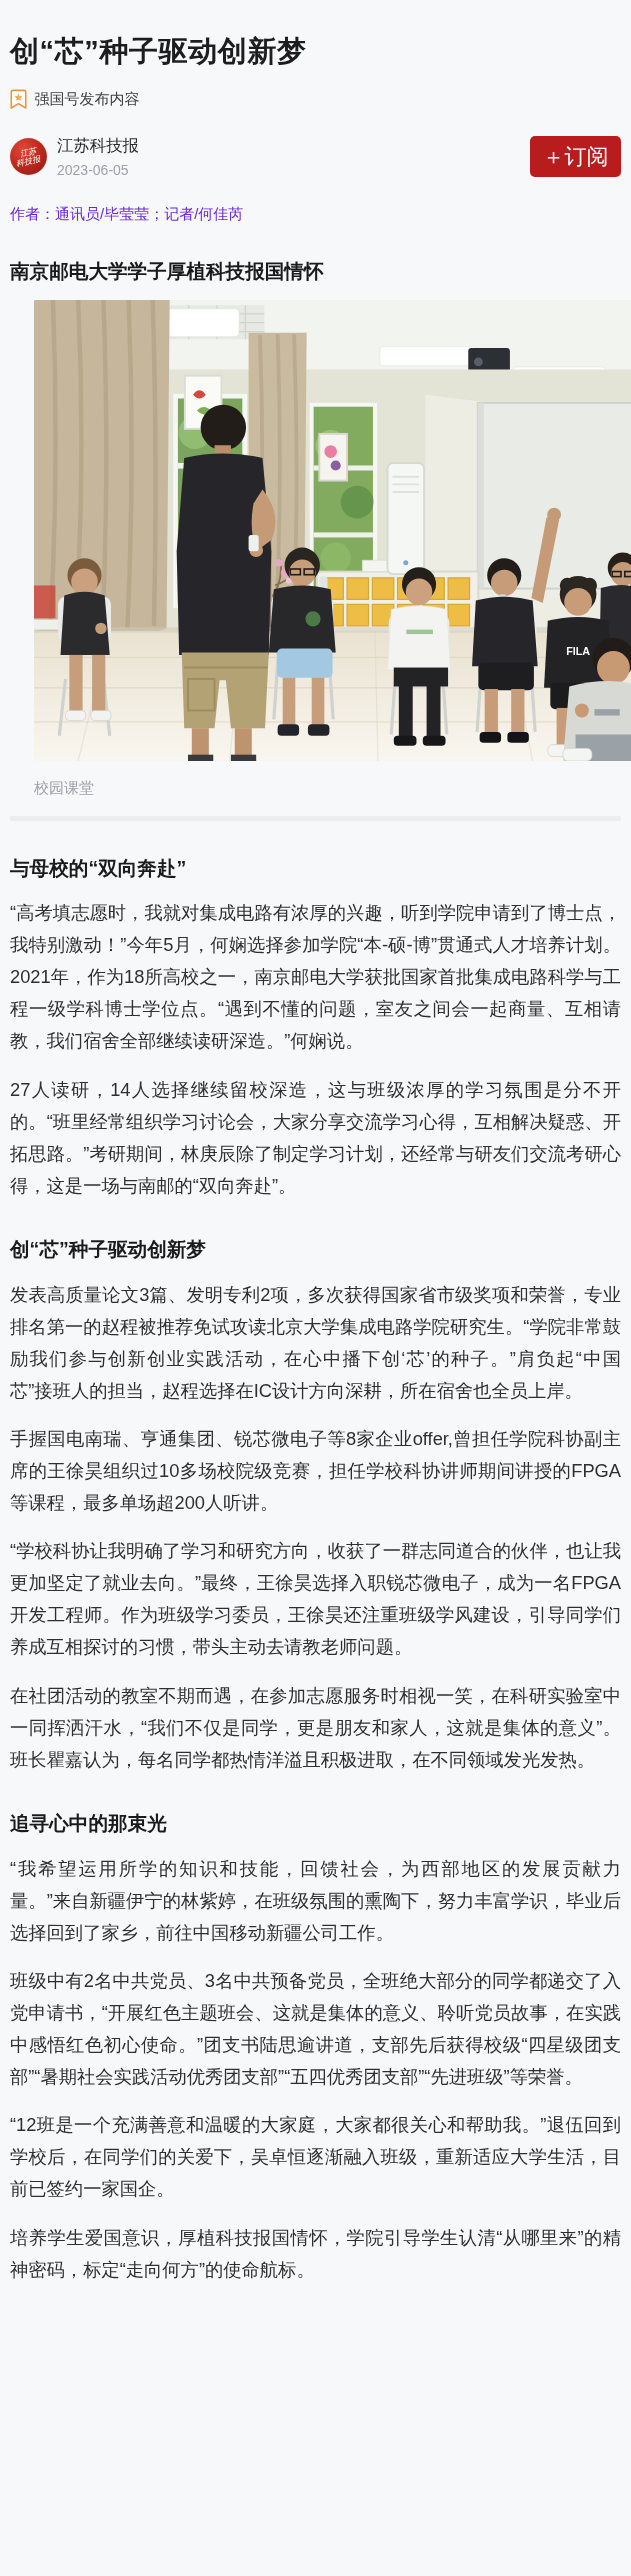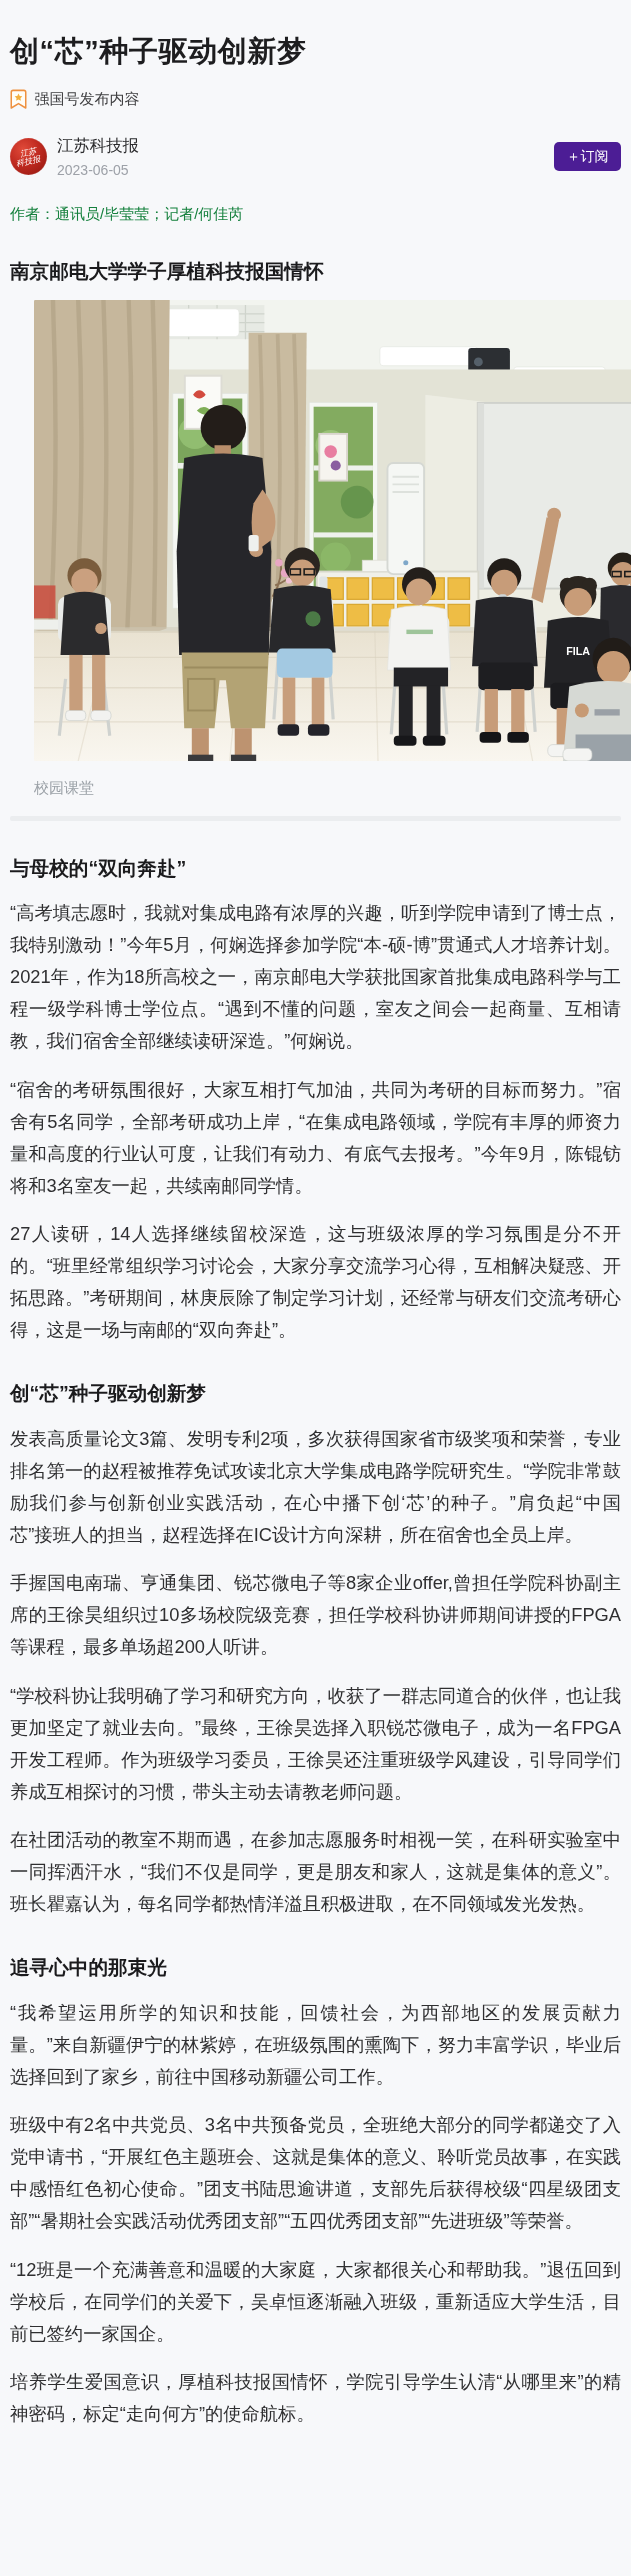--- a/index.html
+++ b/index.html
@@ -25,25 +25,25 @@
   }
   .avatar span {
     color:#fff; font-size:8.2px; line-height:8.8px; font-style:italic;
     transform:rotate(-12deg); font-family:"DejaVu Serif",serif; white-space:nowrap;
   }
   .pub-meta { margin-left:10px; flex:1 1 auto; }
   .pub-name { font-size:16.4px; color:#2a2a2c; }
   .pub-date { font-size:14px; color:#9da1a8; margin-top:5px; }
   .subscribe-btn {
     flex:0 0 auto; border:none; cursor:pointer;
-    background:#4c1d95; color:#ffffff; font-size:14px;
+    background:#b91c1c; color:#ffffff; font-size:22px;
     padding:5.7px 12.6px; border-radius:5px;
     font-family:inherit;
   }
-  .byline { margin-top:26.5px; font-size:15px; color:#15803d; }
+  .byline { margin-top:26.5px; font-size:15px; color:#6d28d9; }
   .section-heading {
     margin:35px 0 0; font-size:19.6px; font-weight:700; color:#1b1b1d; line-height:1.3;
   }
   .body-para {
     margin:16.4px 0 0; font-size:18.3px; line-height:32px; color:#2f2f31;
     text-align:justify; word-break:break-all;
   }
   figure.photo-block { margin:16.4px 0 0;padding-left:24px; }
   figure.photo-block svg { display:block; width:611px; height:461px; border-radius:1.3px; }
   figcaption.photo-caption { margin-top:18px; font-size:15px; color:#9aa0a6; }
@@ -282,21 +282,20 @@
         <rect x="312" y="720" width="40" height="10" fill="#3a3a3c"></rect>
       </g>
     </svg>
     <figcaption class="photo-caption">校园课堂</figcaption>
   </figure>
 
   <div class="divider"></div>
 
   <h2 class="section-heading">与母校的“双向奔赴”</h2>
   <p class="body-para">“高考填志愿时，我就对集成电路有浓厚的兴趣，听到学院申请到了博士点，我特别激动！”今年5月，何娴选择参加学院“本-硕-博”贯通式人才培养计划。2021年，作为18所高校之一，南京邮电大学获批国家首批集成电路科学与工程一级学科博士学位点。“遇到不懂的问题，室友之间会一起商量、互相请教，我们宿舍全部继续读研深造。”何娴说。</p>
-  <p class="body-para">“宿舍的考研氛围很好，大家互相打气加油，共同为考研的目标而努力。”宿舍有5名同学，全部考研成功上岸，“在集成电路领域，学院有丰厚的师资力量和高度的行业认可度，让我们有动力、有底气去报考。”今年9月，陈锟钫将和3名室友一起，共续南邮同学情。</p>
   <p class="body-para">27人读研，14人选择继续留校深造，这与班级浓厚的学习氛围是分不开的。“班里经常组织学习讨论会，大家分享交流学习心得，互相解决疑惑、开拓思路。”考研期间，林庚辰除了制定学习计划，还经常与研友们交流考研心得，这是一场与南邮的“双向奔赴”。</p>
 
   <h2 class="section-heading">创“芯”种子驱动创新梦</h2>
   <p class="body-para">发表高质量论文3篇、发明专利2项，多次获得国家省市级奖项和荣誉，专业排名第一的赵程被推荐免试攻读北京大学集成电路学院研究生。“学院非常鼓励我们参与创新创业实践活动，在心中播下创‘芯’的种子。”肩负起“中国芯”接班人的担当，赵程选择在IC设计方向深耕，所在宿舍也全员上岸。</p>
   <p class="body-para">手握国电南瑞、亨通集团、锐芯微电子等8家企业offer,曾担任学院科协副主席的王徐昊组织过10多场校院级竞赛，担任学校科协讲师期间讲授的FPGA等课程，最多单场超200人听讲。</p>
   <p class="body-para">“学校科协让我明确了学习和研究方向，收获了一群志同道合的伙伴，也让我更加坚定了就业去向。”最终，王徐昊选择入职锐芯微电子，成为一名FPGA开发工程师。作为班级学习委员，王徐昊还注重班级学风建设，引导同学们养成互相探讨的习惯，带头主动去请教老师问题。</p>
   <p class="body-para">在社团活动的教室不期而遇，在参加志愿服务时相视一笑，在科研实验室中一同挥洒汗水，“我们不仅是同学，更是朋友和家人，这就是集体的意义”。班长瞿嘉认为，每名同学都热情洋溢且积极进取，在不同领域发光发热。</p>
 
   <h2 class="section-heading">追寻心中的那束光</h2>
   <p class="body-para">“我希望运用所学的知识和技能，回馈社会，为西部地区的发展贡献力量。”来自新疆伊宁的林紫婷，在班级氛围的熏陶下，努力丰富学识，毕业后选择回到了家乡，前往中国移动新疆公司工作。</p>

